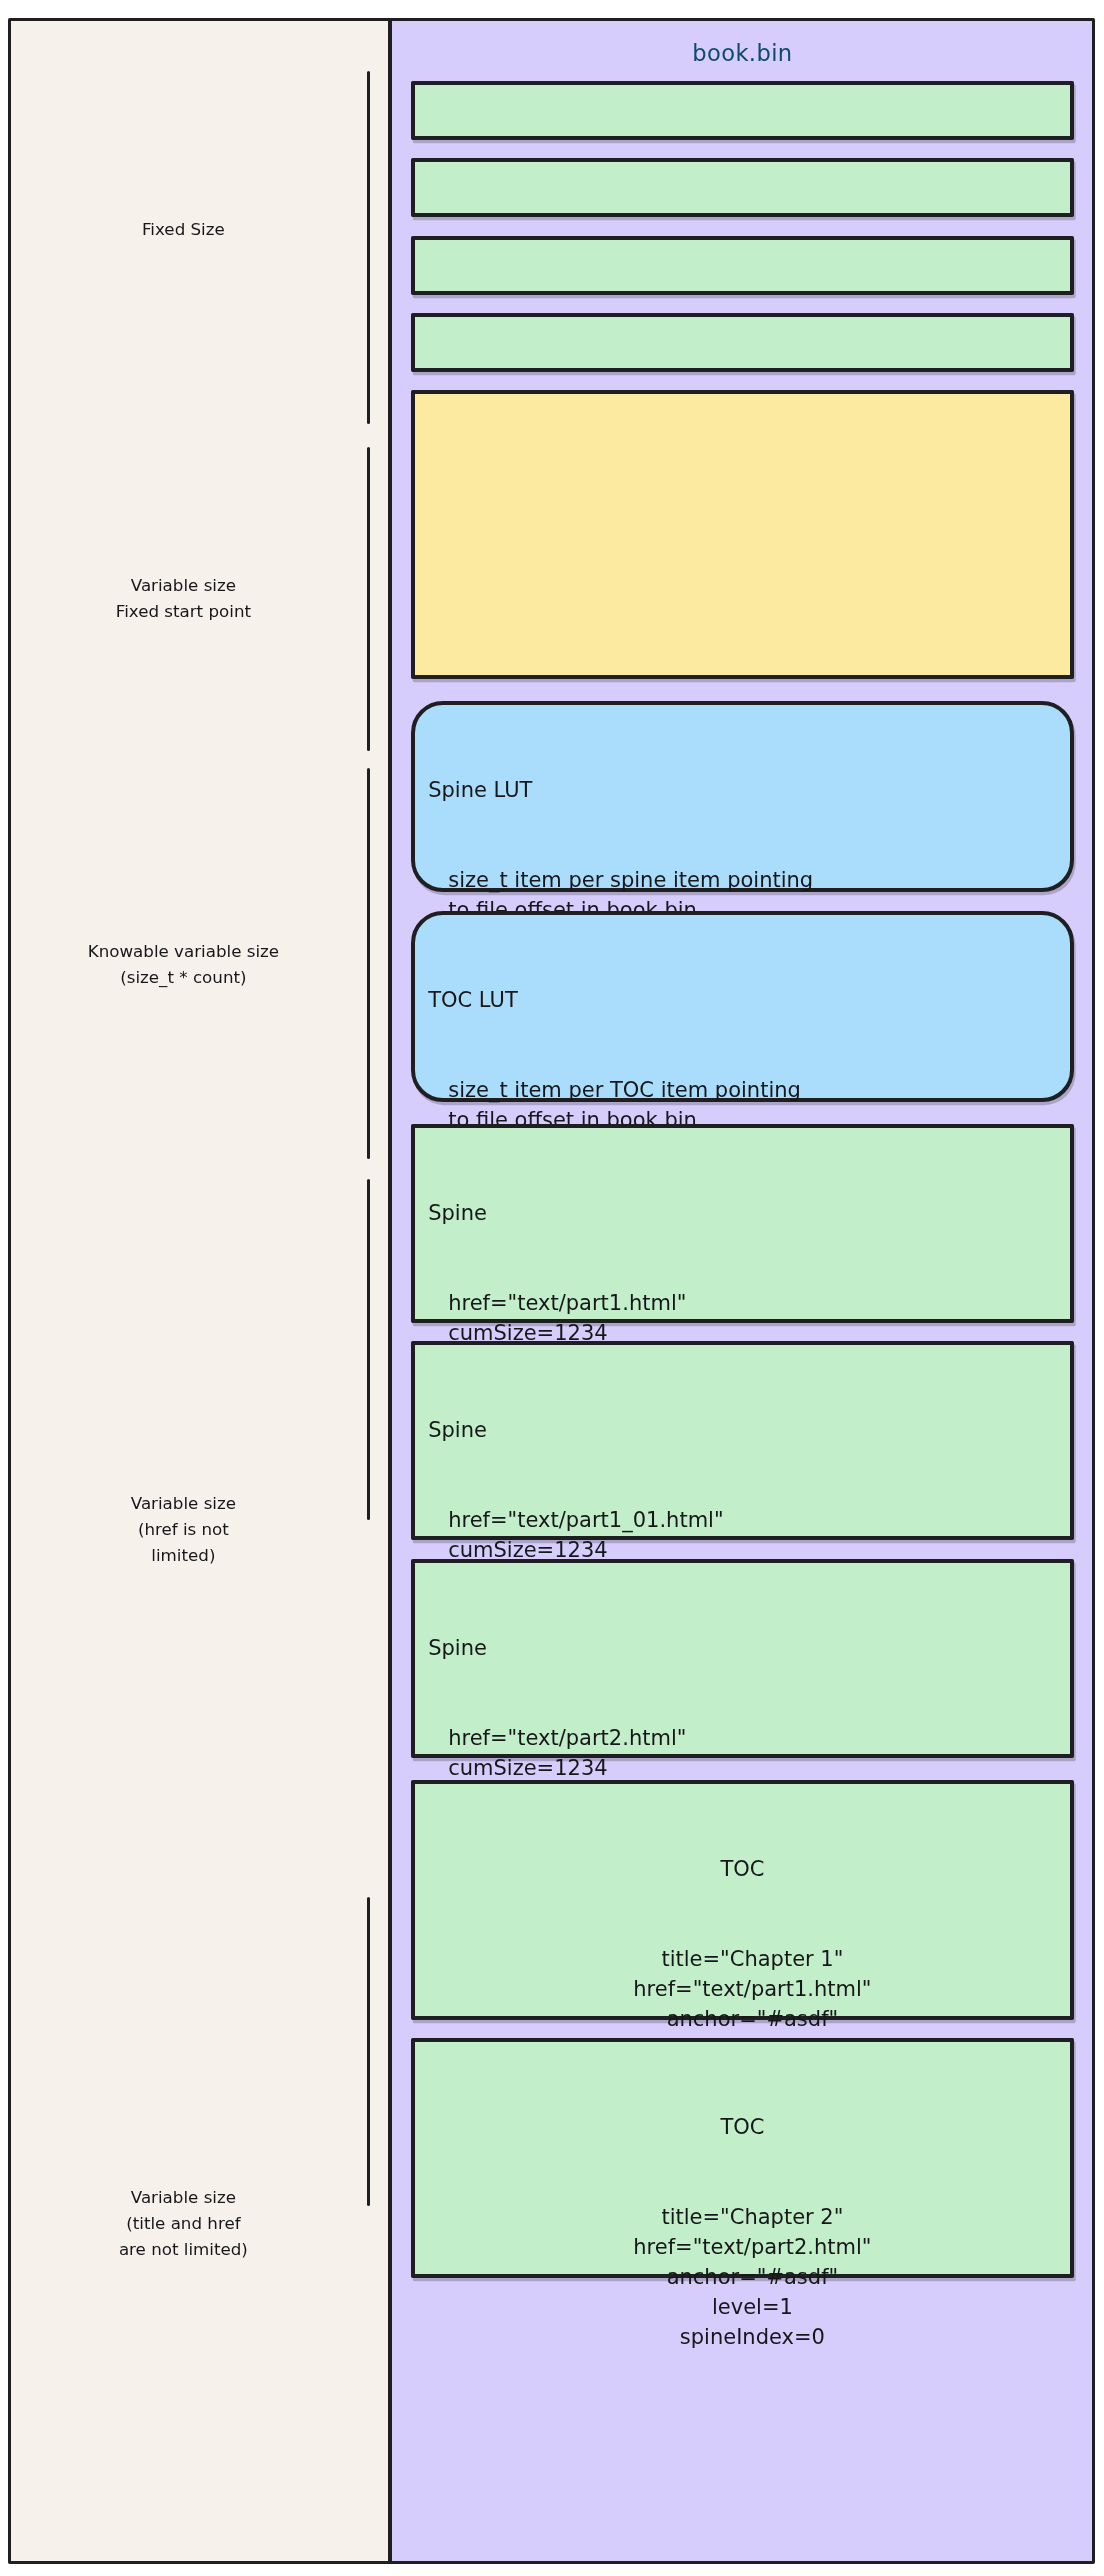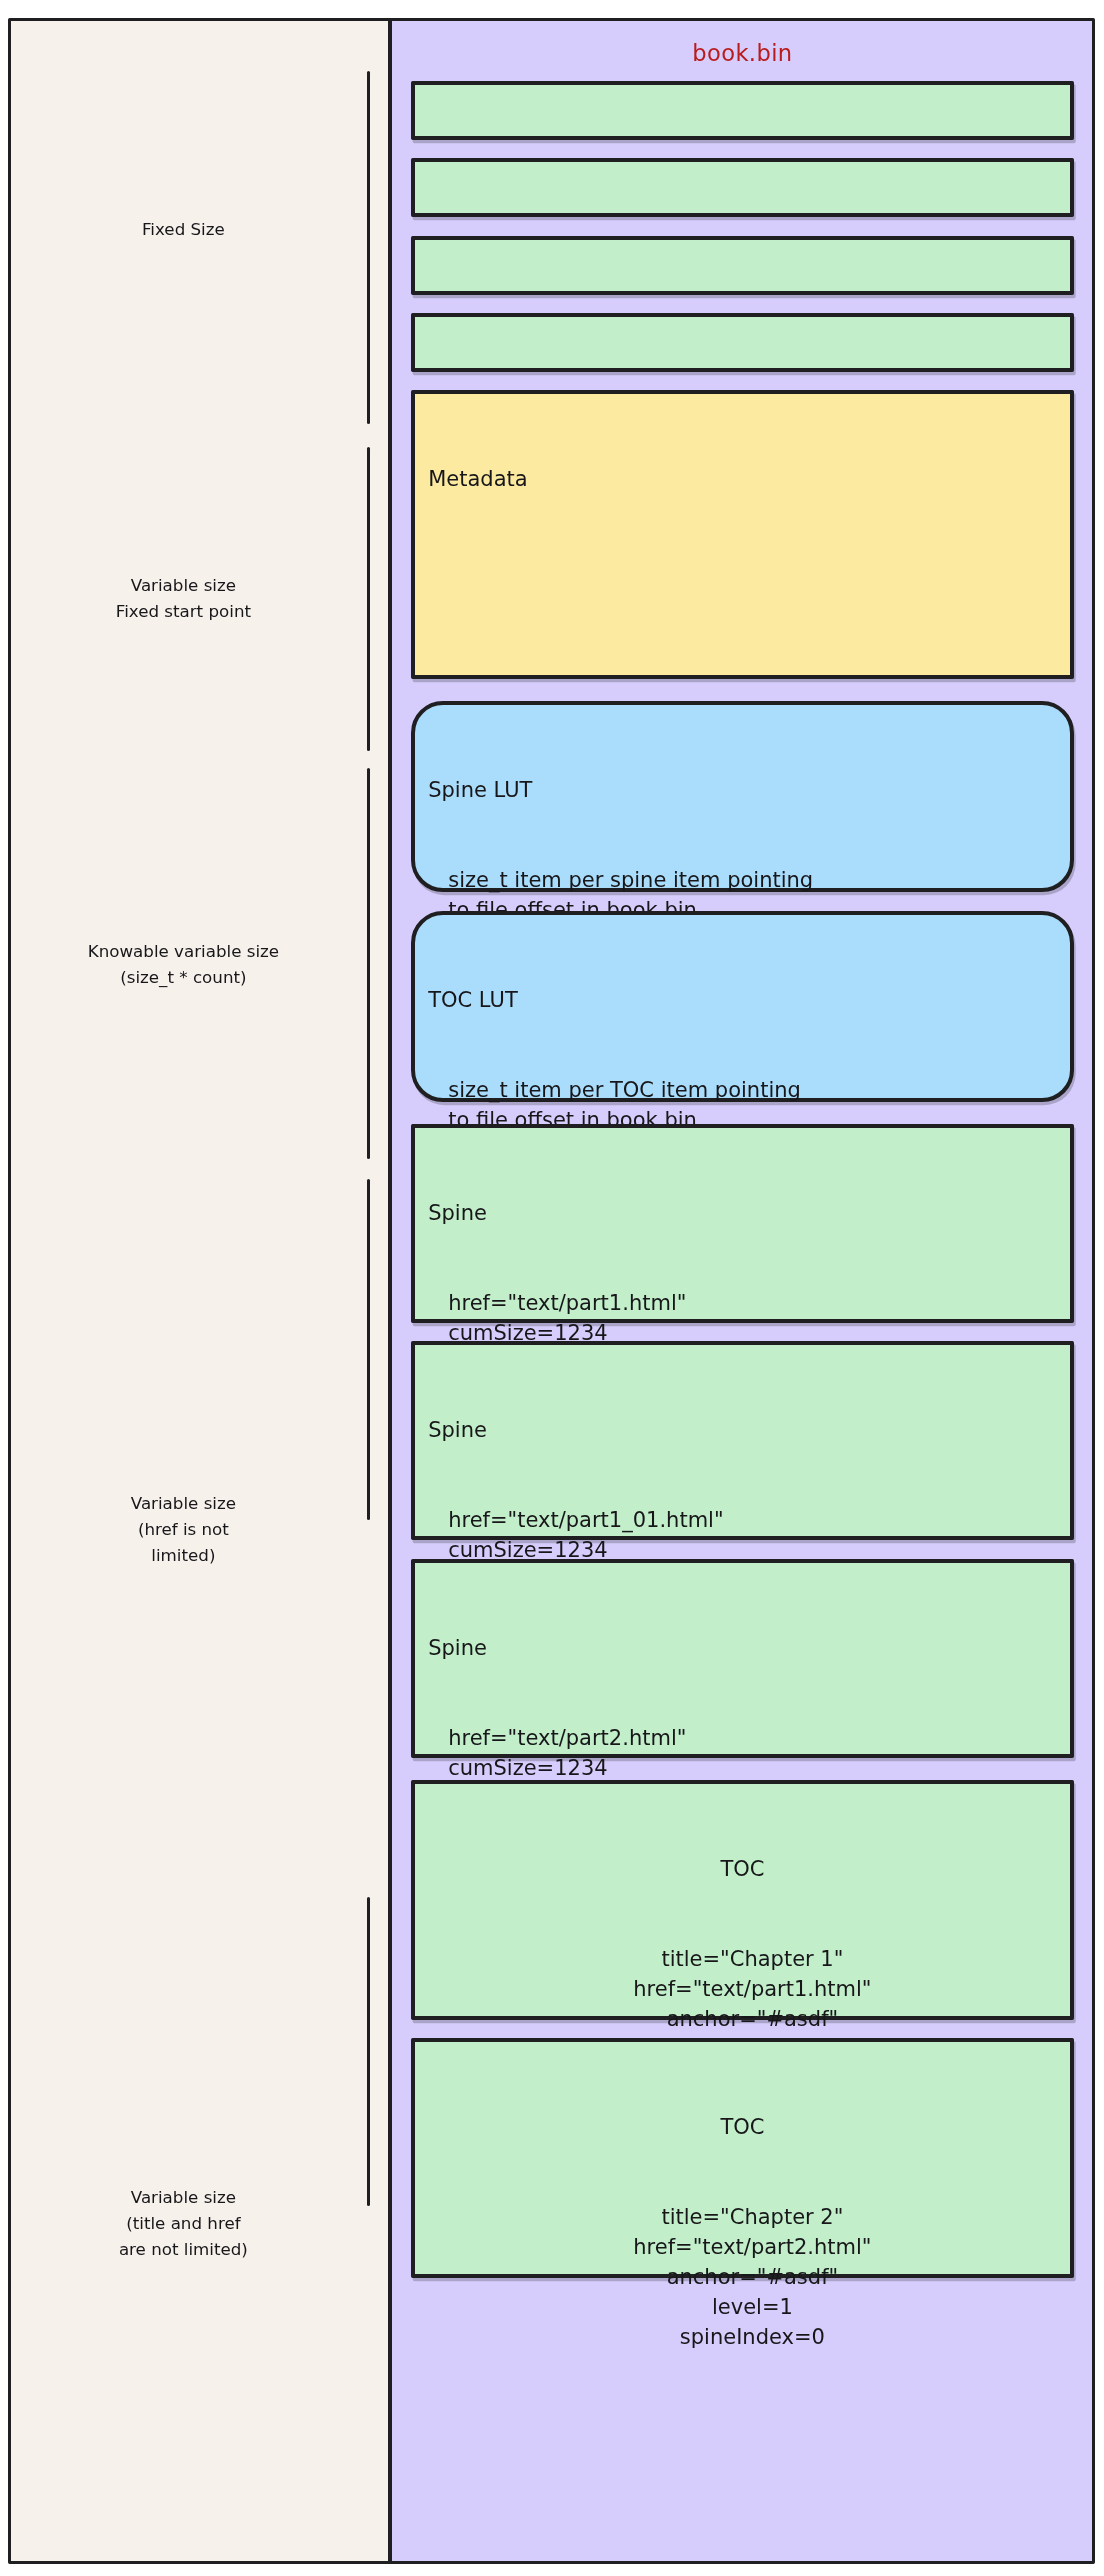--- a/index.html
+++ b/index.html
@@ -53,21 +53,21 @@
     box-sizing: border-box;
     padding: 0 18.4px 13.4px 18.4px;
     display: flex;
     flex-direction: column;
   }
 
   .file-title {
     text-align: center;
     font-family: "DejaVu Sans", sans-serif;
     font-size: 22.6px;
-    color: #b91c1c;
+    color: #0c4a6e;
     letter-spacing: 0.4px;
     padding: 18.4px 0 15px 0;
     flex: 0 0 auto;
   }
 
   
   .label-group {
     position: relative;
     display: flex;
     align-items: center;
@@ -186,21 +186,20 @@
         <span class="head">LUT Offset</span>
       </div>
       <div class="block green b-line">
         <span class="head">Spine count</span>
       </div>
       <div class="block green b-line">
         <span class="head">TOC count</span>
       </div>
 
       <div class="block yellow b-meta">
-        <span class="head">Metadata</span>
       </div>
 
       <div class="block blue b-lut">
         <span class="head">Spine LUT</span>
         <span class="body">   size_t item per spine item pointing
    to file offset in book.bin</span>
       </div>
       <div class="block blue b-lut second">
         <span class="head">TOC LUT</span>
         <span class="body">   size_t item per TOC item pointing

